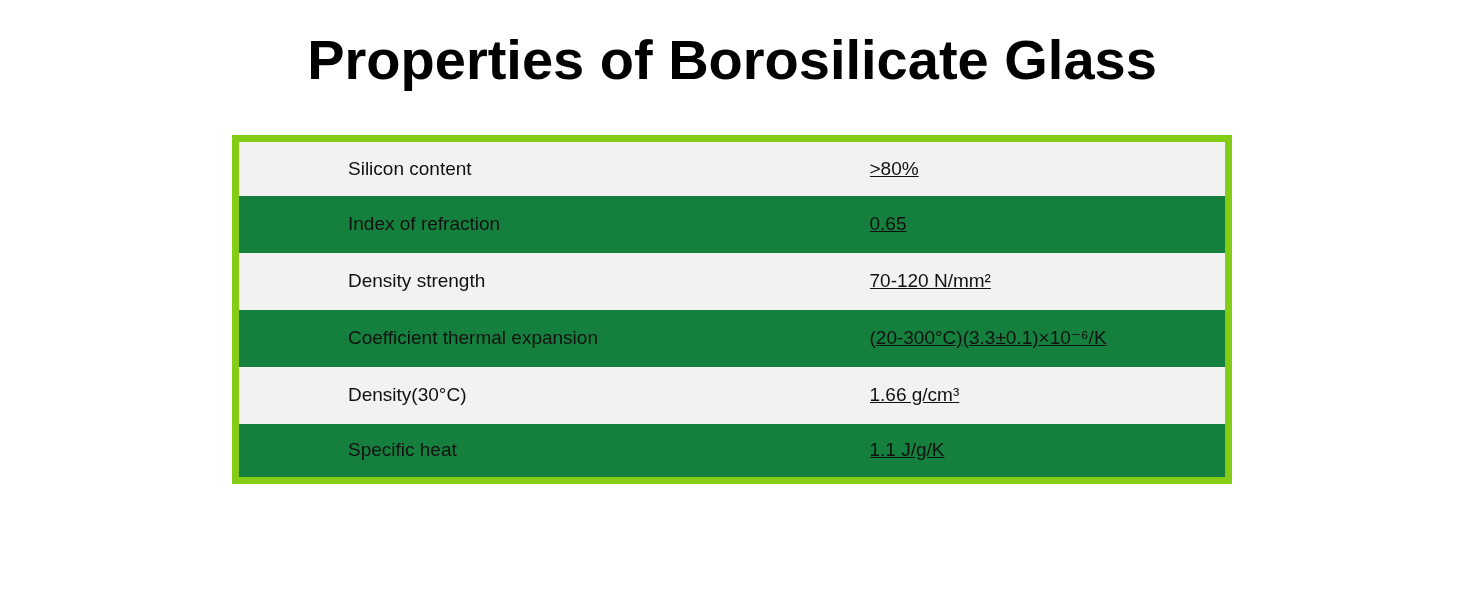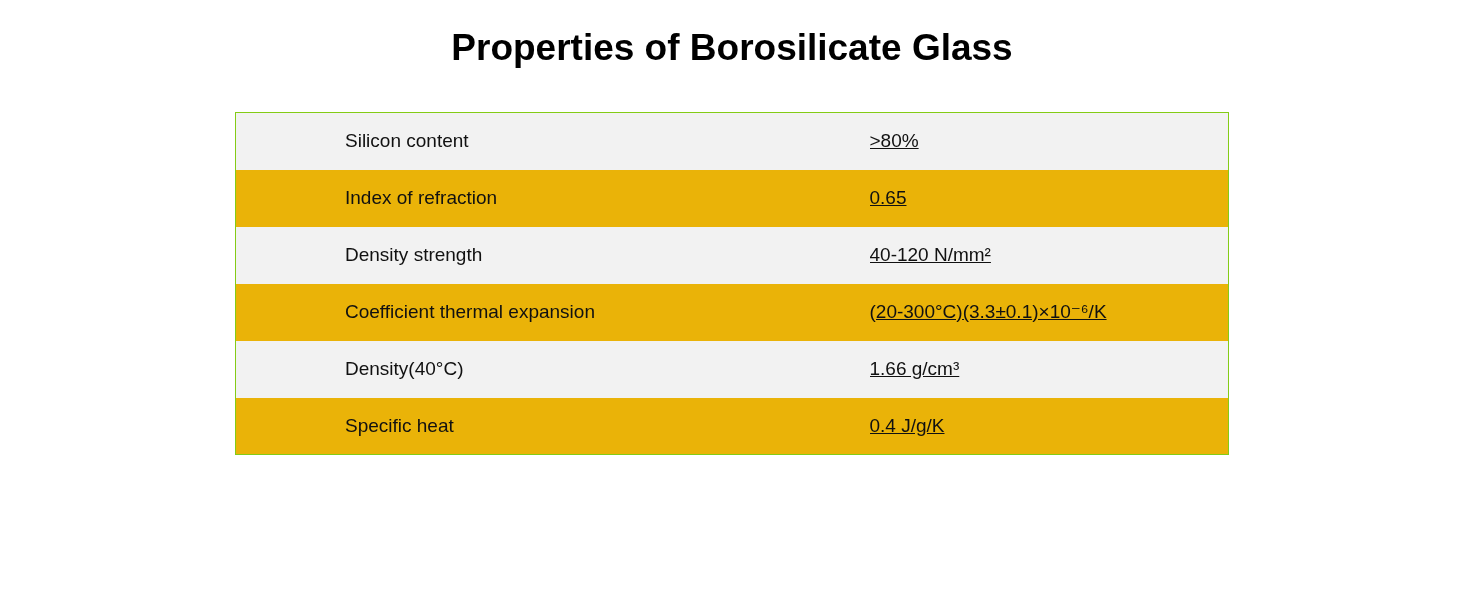--- a/index.html
+++ b/index.html
@@ -7,39 +7,39 @@
     width: 1464px;
     height: 600px;
     background: #ffffff;
     font-family: "Liberation Sans", "DejaVu Sans", sans-serif;
     color: #111111;
     overflow: hidden;
   }
   .page-title {
     margin: 26px 0 0 0;
     text-align: center;
-    font-size: 37px;
+    font-size: 56px;
     line-height: 1.2;
     font-weight: 700;
     color: #000000;
   }
   table.props {
     width: 993px;
     margin: 42px auto 0 auto;
     border-collapse: collapse;
     table-layout: fixed;
-    border: 1px solid #84cc16;
+    border: 7px solid #84cc16;
   }
   table.props td {
     height: 57px;
     vertical-align: middle;
     font-size: 19px;
     line-height: 1.2;
     color: #111111;
-    background: #eab308;
+    background: #15803d;
     white-space: nowrap;
     overflow: hidden;
   }
   table.props tr:nth-child(odd) td {
     background: #f2f2f2;
   }
   td.prop-label { padding-left: 109px; }
   td.prop-value { padding-left: 0; padding-right: 10px; text-decoration: underline; }
 </style>
 </head>
@@ -56,28 +56,28 @@
     <tr>
       <td class="prop-label">Silicon content</td>
       <td class="prop-value">&gt;80%</td>
     </tr>
     <tr>
       <td class="prop-label">Index of refraction</td>
       <td class="prop-value">0.65</td>
     </tr>
     <tr>
       <td class="prop-label">Density strength</td>
-      <td class="prop-value">40-120 N/mm²</td>
+      <td class="prop-value">70-120 N/mm²</td>
     </tr>
     <tr>
       <td class="prop-label">Coefficient thermal expansion</td>
       <td class="prop-value">(20-300°C)(3.3±0.1)×10⁻⁶/K</td>
     </tr>
     <tr>
-      <td class="prop-label">Density(40°C)</td>
+      <td class="prop-label">Density(30°C)</td>
       <td class="prop-value">1.66 g/cm³</td>
     </tr>
     <tr>
       <td class="prop-label">Specific heat</td>
-      <td class="prop-value">0.4 J/g/K</td>
+      <td class="prop-value">1.1 J/g/K</td>
     </tr>
   </tbody>
 </table>
 
 </body></html>

